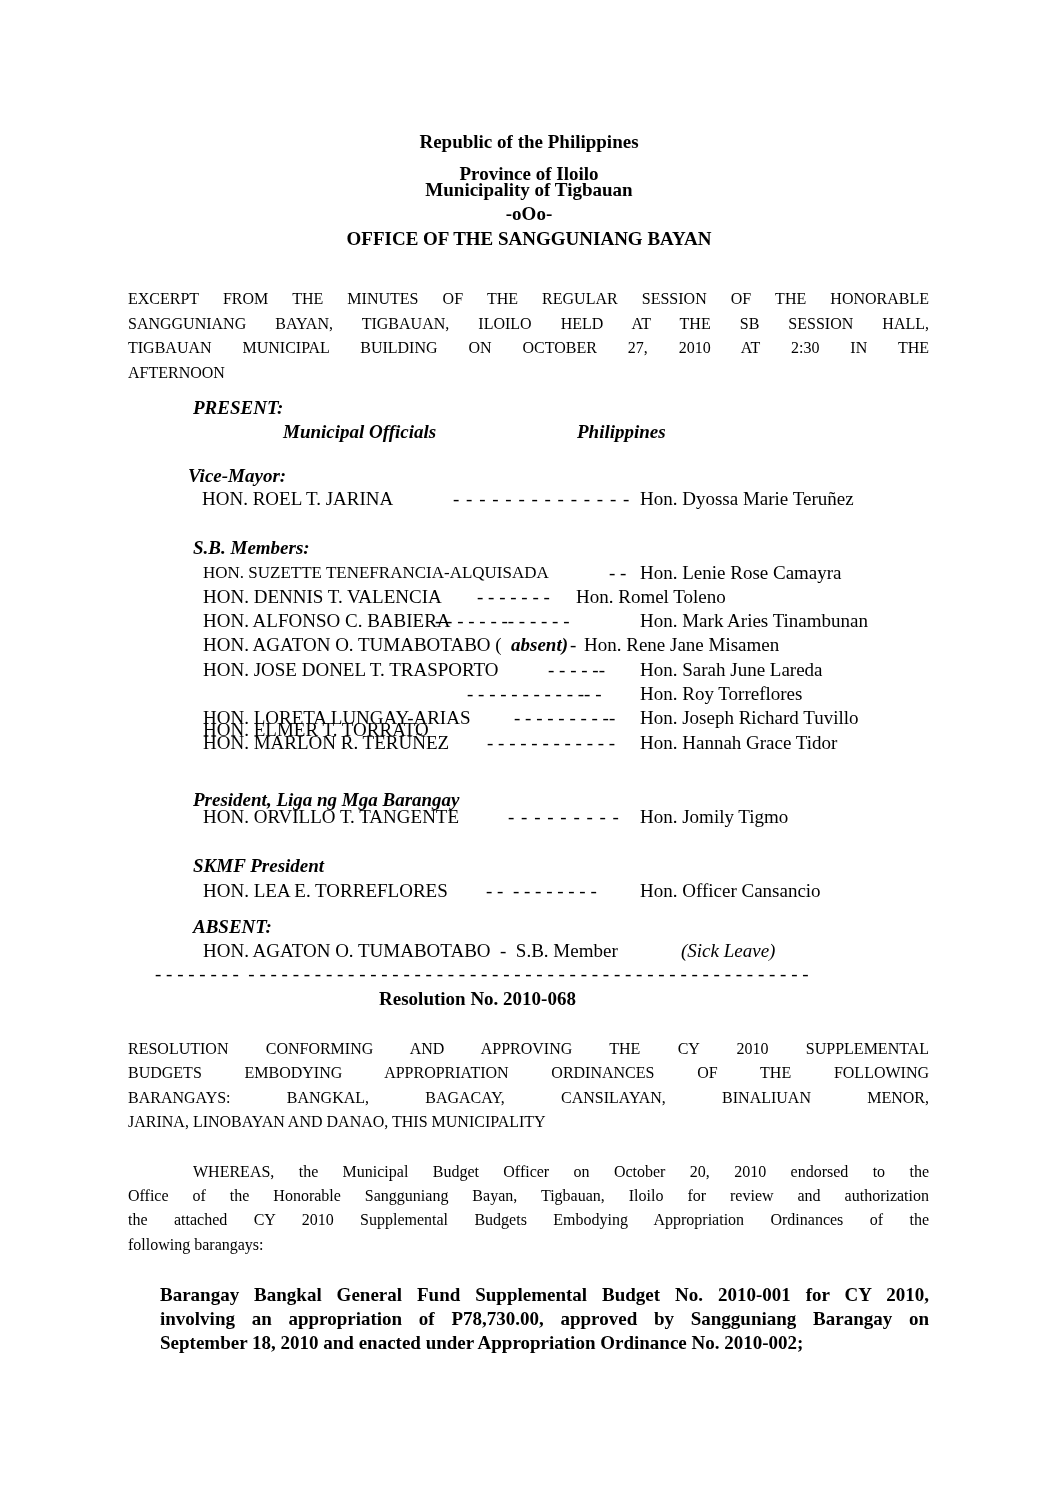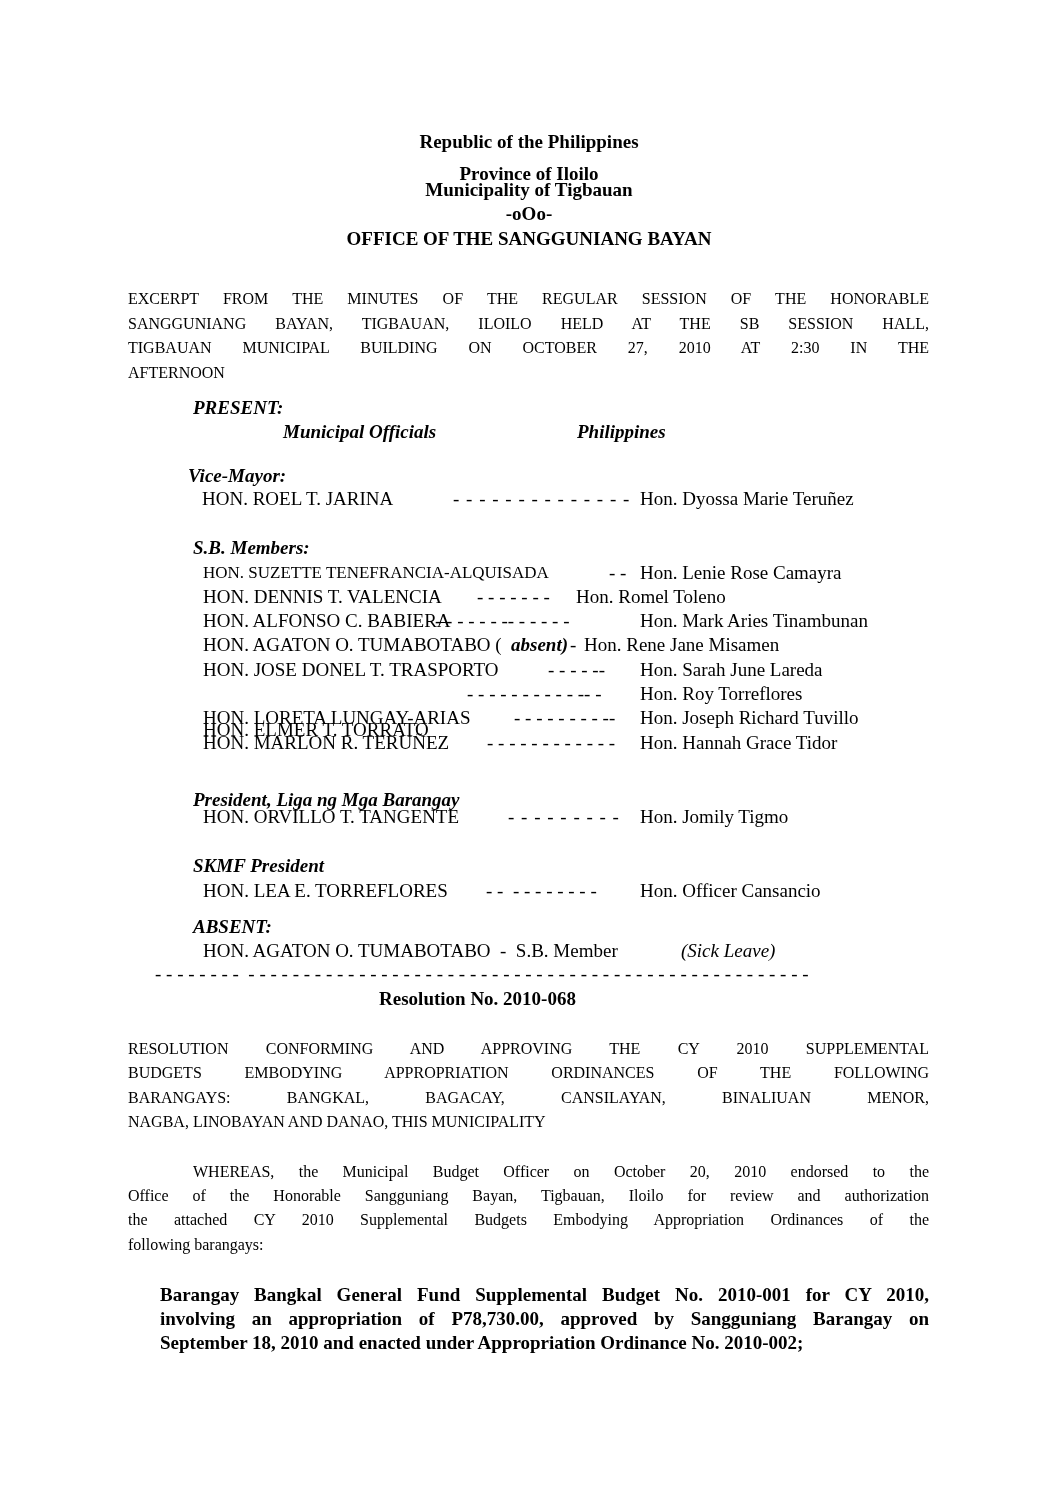--- a/index.html
+++ b/index.html
@@ -107,21 +107,21 @@
 </div>
 
 <div class="abs row" style="left:155px; top:962px; white-space:pre;">- - - - - - - -  - - - - - - - - - - - - - - - - - - - - - - - - - - - - - - - - - - - - - - - - - - - - - - - - - - -</div>
 
 <div class="abs" style="left:0; width:955px; top:987px; text-align:center; font-weight:bold; font-size:19px; line-height:24px;">Resolution No. 2010-068</div>
 
 <div>
   <div class="abs para jl" style="top:1037px;">RESOLUTION CONFORMING AND APPROVING THE CY 2010 SUPPLEMENTAL</div>
   <div class="abs para jl" style="top:1061px;">BUDGETS EMBODYING APPROPRIATION ORDINANCES OF THE FOLLOWING</div>
   <div class="abs para jl" style="top:1086px;">BARANGAYS: BANGKAL, BAGACAY, CANSILAYAN, BINALIUAN MENOR,</div>
-  <div class="abs para ll" style="top:1110px;">NAGBA, LINOBAYAN AND DANAO, THIS MUNICIPALITY</div>
+  <div class="abs para ll" style="top:1110px;">JARINA, LINOBAYAN AND DANAO, THIS MUNICIPALITY</div>
 </div>
 
 <div>
   <div class="abs para jl" style="top:1160px; left:193px; width:736px;">WHEREAS, the Municipal Budget Officer on October 20, 2010 endorsed to the</div>
   <div class="abs para jl" style="top:1184px;">Office of the Honorable Sangguniang Bayan, Tigbauan, Iloilo for review and authorization</div>
   <div class="abs para jl" style="top:1208px;">the attached CY 2010 Supplemental Budgets Embodying Appropriation Ordinances of the</div>
   <div class="abs para ll" style="top:1233px;">following barangays:</div>
 </div>
 
 <div>

